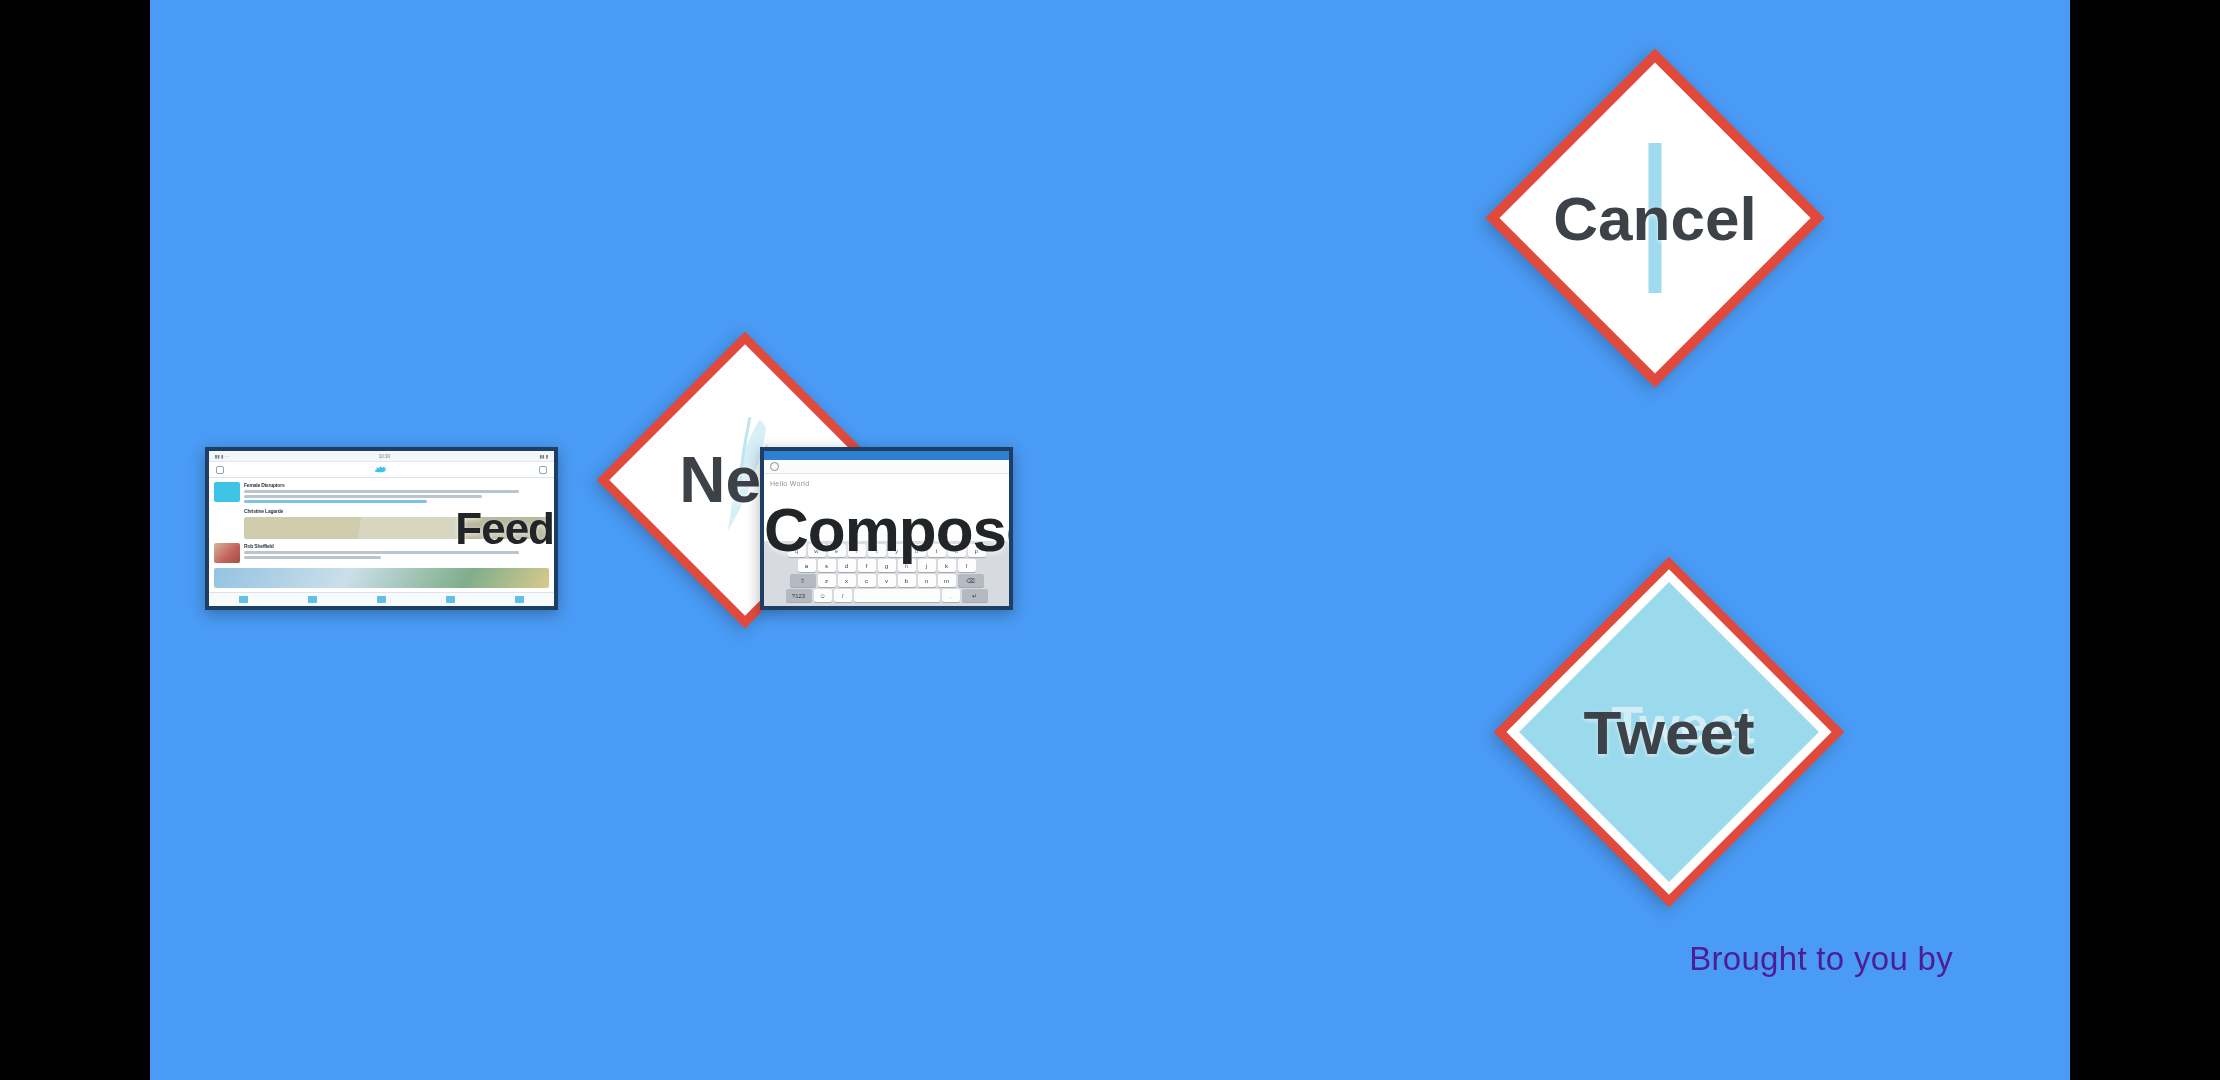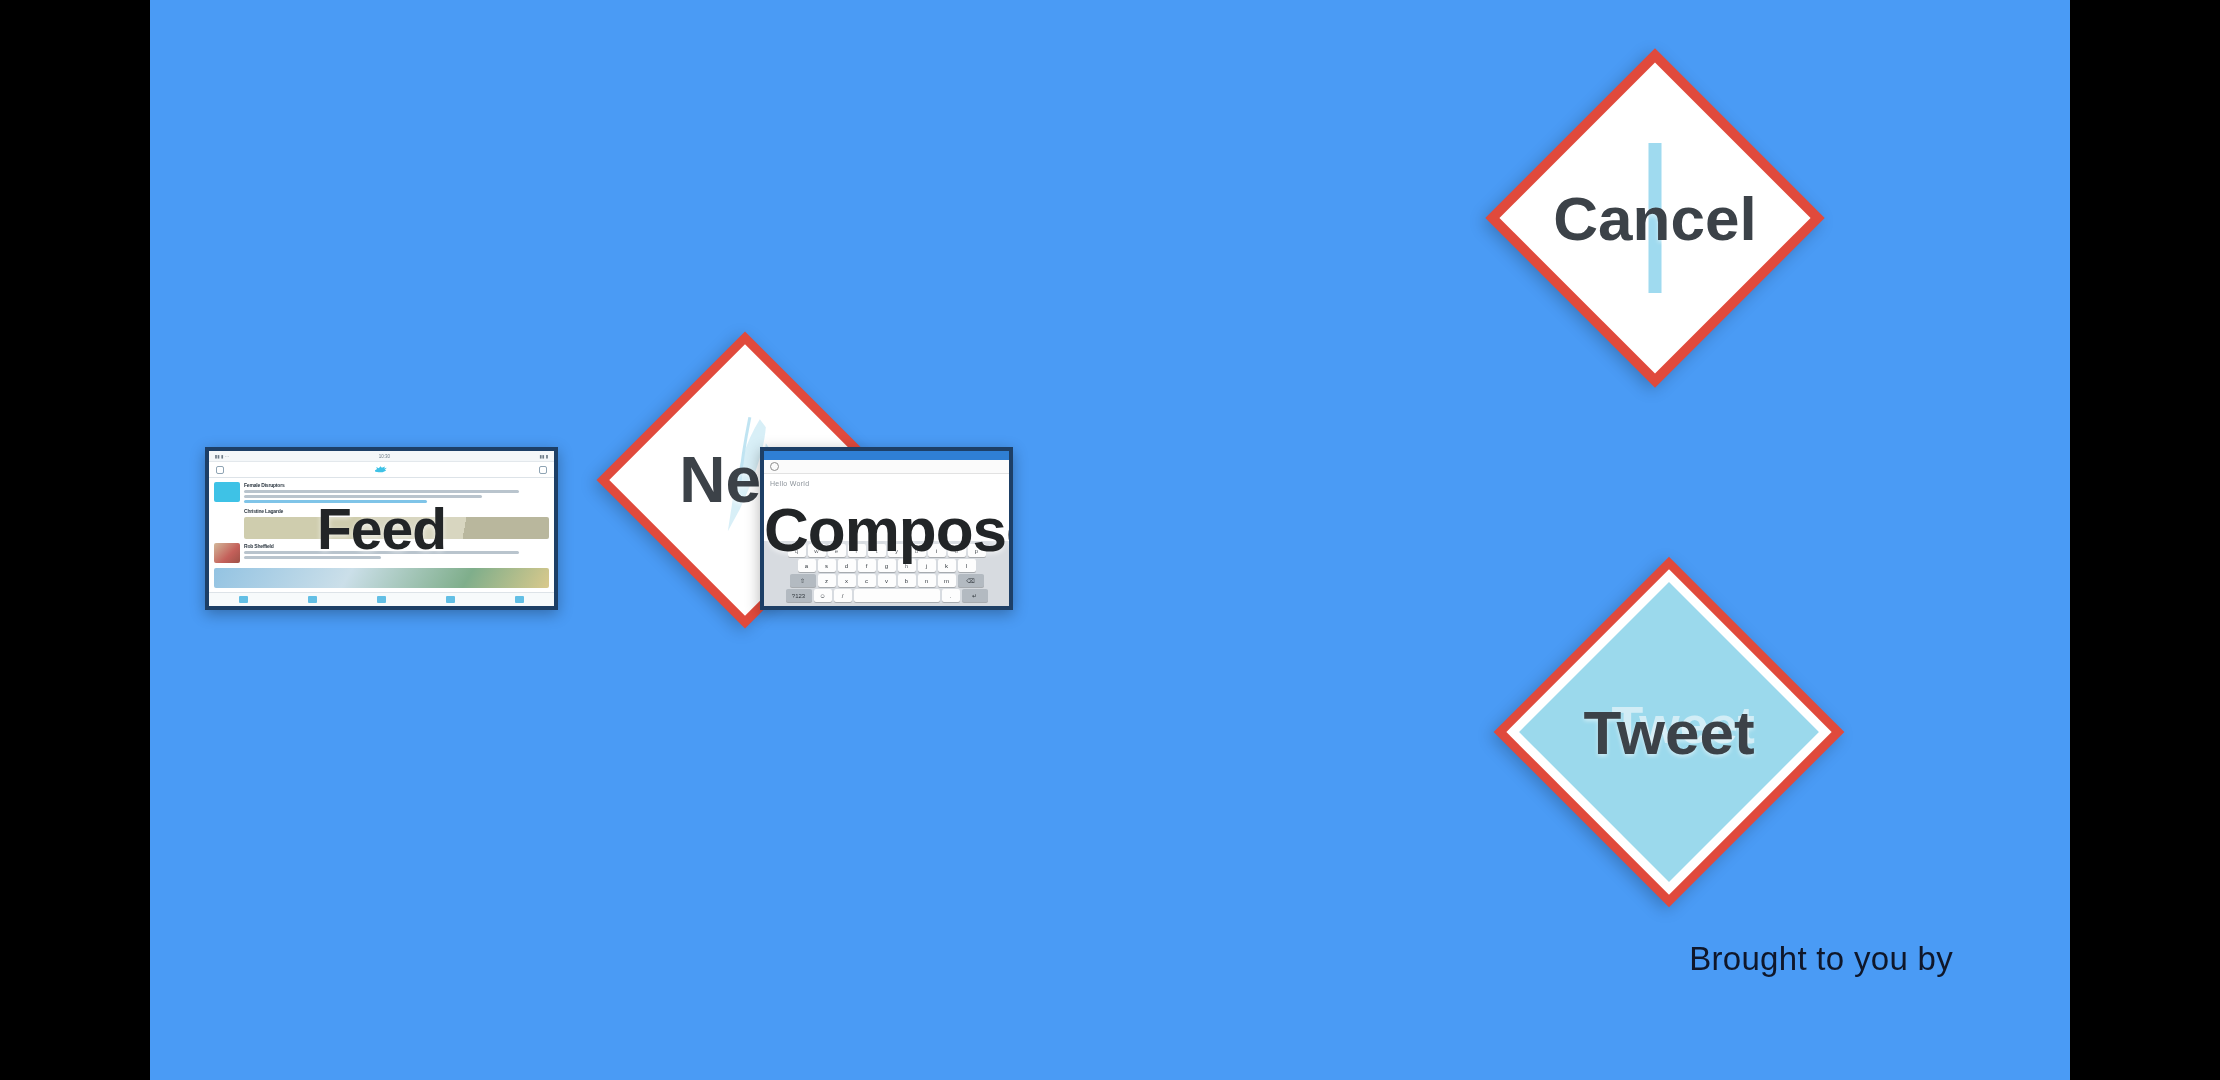--- a/index.html
+++ b/index.html
@@ -41,21 +41,21 @@
     font-weight:bold;
     color:#222527;
     letter-spacing:-1px;
     text-shadow:0 2px 5px rgba(255,255,255,.65);
     z-index:40;
     white-space:nowrap;
   }
 
   
   #feed-shot { left:55px; top:447px; width:353px; height:163px; }
-  #feed-shot .shot-label { font-size:57px; }
+  #feed-shot .shot-label { font-size:44px;text-align:right; }
   .f-status {
     height:11px; background:#f4f7f9; border-bottom:1px solid #e3e8ec;
     display:flex; align-items:center; justify-content:space-between;
     padding:0 5px;
   }
   .f-status span { font-size:5px; color:#6c7a86; transform:scale(.9); }
   .f-navbar {
     height:16px; background:#ffffff; border-bottom:1px solid #dde3e8;
     display:flex; align-items:center; justify-content:center; position:relative;
   }
@@ -163,21 +163,21 @@
   #new-diamond    .dia-label { font-size:64px; }
   #cancel-diamond { left:1385px; top:98px;  width:240px; height:240px; }
   #cancel-diamond .dia-label { font-size:62px; }
   #cancel-diamond .dia-inner { inset:10px; }
   #tweet-diamond  { left:1395px; top:608px; width:248px; height:248px; }
   #tweet-diamond  .dia-label { font-size:62px; }
 
   
   #brand { position:absolute; left:1465px; top:940px; width:400px; }
   #brought {
-    font-size:33px; color:#0f172a; text-align:right;
+    font-size:33px; color:#4c1d95; text-align:right;
     padding-right:62px; letter-spacing:.3px;
   }
   #brandrow {
     display:flex; align-items:center; justify-content:flex-end;
     gap:10px; margin-top:7px; padding-right:10px;
   }
   #brandname { font-size:25px; font-weight:bold; color:#17212e; letter-spacing:-.2px; }
   
   #logo { position:relative; width:46px; height:62px; flex:0 0 46px; }
   #logo .phone {

